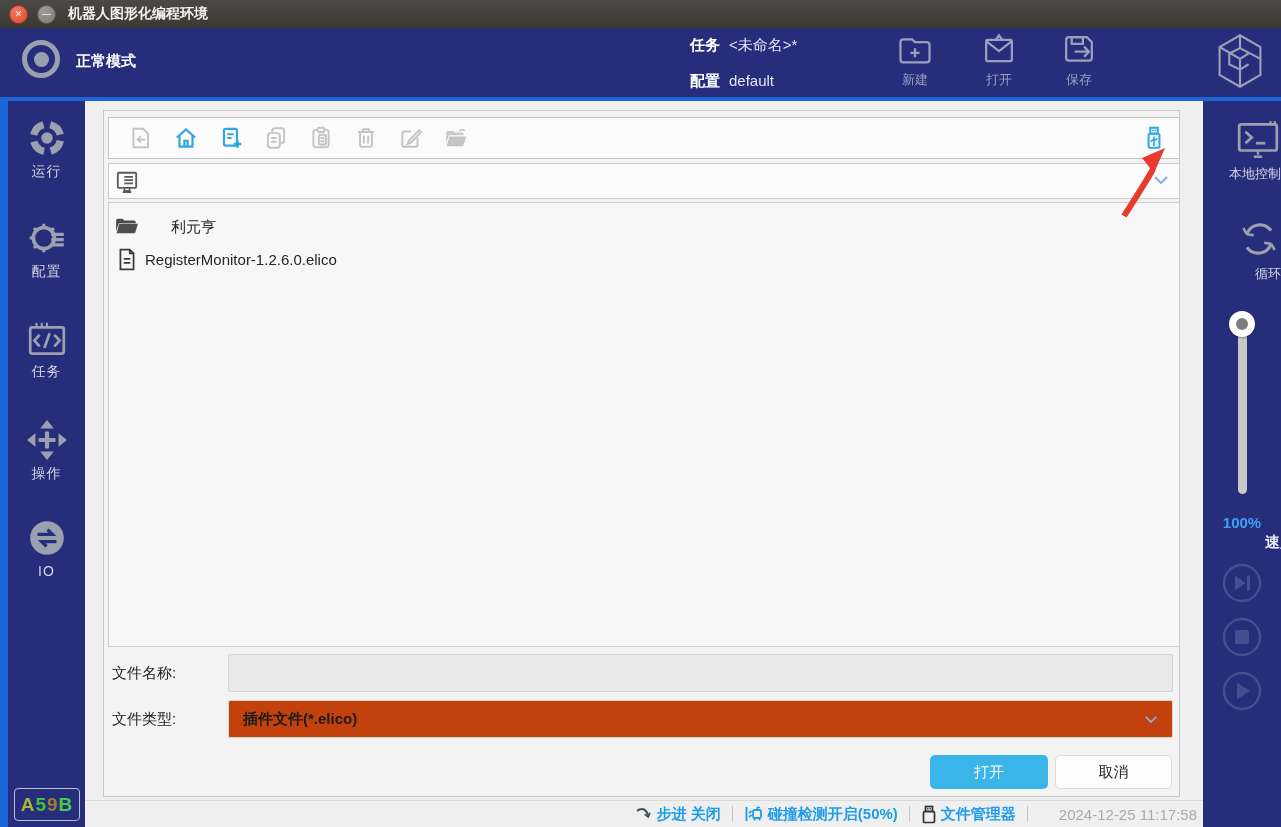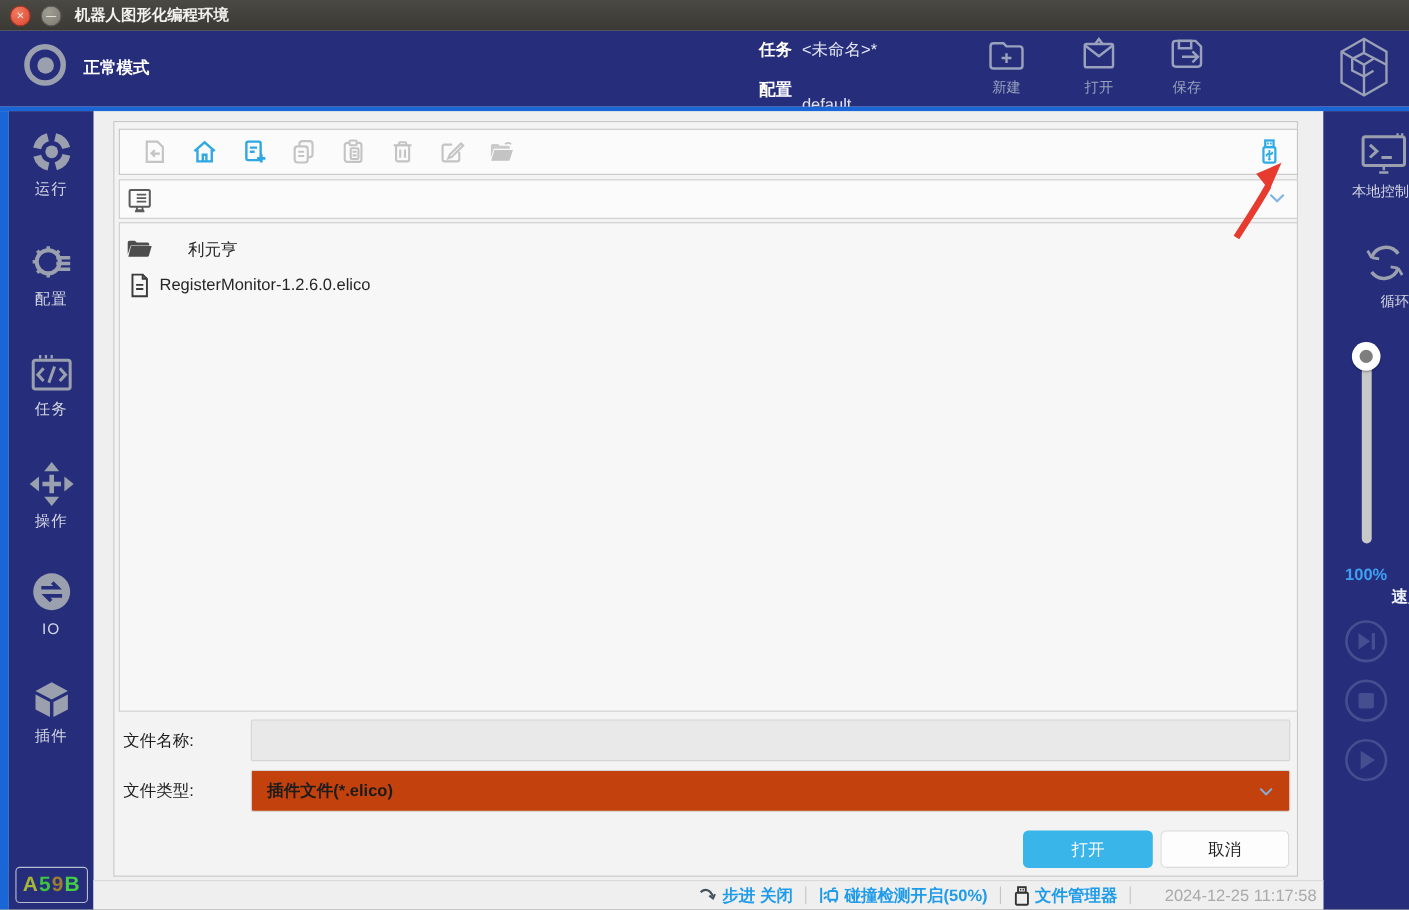--- a/index.html
+++ b/index.html
@@ -91,21 +91,21 @@
 
   <div class="abs header"></div>
   <div class="abs modering">
       <div class="modedot"></div>
     </div>
   <div class="abs modetext">正常模式</div>
 
   <div class="abs hlabel" style="left:690px;top:36px;">任务</div>
   <div class="abs hvalue" style="left:729px;top:36px;">&lt;未命名&gt;*</div>
   <div class="abs hlabel" style="left:690px;top:72px;">配置</div>
-  <div class="abs hvalue" style="left:729px;top:87px;">default</div>
+  <div class="abs hvalue" style="left:729px;top:72px;">default</div>
 
   <div class="abs haction" style="left:884px;">
     <span>
       <svg width="38" height="38" viewBox="0 0 34 34" fill="none" stroke="#99a1bd" stroke-width="2">
         <path d="M4 10 q0-2.5 2.5-2.5 h8 l2.5 2.5 h10.5 q2.5 0 2.5 2.5 v13 q0 2.5-2.5 2.5 h-21 q-2.5 0-2.5-2.5 Z"></path>
         <path d="M13 19.5 h8 M17 15.5 v8"></path>
       </svg>
     </span>
     <span class="lbl">新建</span>
   </div>
@@ -192,30 +192,20 @@
     </div>
     <div class="navitem" style="top:416px;">
       <span>
         <svg width="42" height="42" viewBox="0 0 40 40">
           <circle cx="20" cy="20" r="16" fill="#9ba0af"></circle>
           <path d="M11 16.5 h14 l-4.5-4.5 M29 23.5 h-14 l4.5 4.5" fill="none" stroke="#262e7c" stroke-width="3.2"></path>
         </svg>
       </span>
       <span class="lbl">IO</span>
     </div>
-    <div class="navitem" style="top:514px;">
-      <span>
-        <svg width="42" height="42" viewBox="0 0 40 40" fill="#9ba0af" stroke="none">
-          <path d="M20 5 L34 12.5 20 20 6 12.5Z"></path>
-          <path d="M6 15.5 L18.5 22 V35 L6 28.5Z"></path>
-          <path d="M34 15.5 L21.5 22 V35 L34 28.5Z"></path>
-        </svg>
-      </span>
-      <span class="lbl">插件</span>
-    </div>
     <div class="badge">
         <span>A</span>
         <span>5</span>
         <span>9</span>
         <span>B</span>
       </div>
   </div>
 
   <div class="abs rsb">
     <div class="rnav" style="top:16px;">

